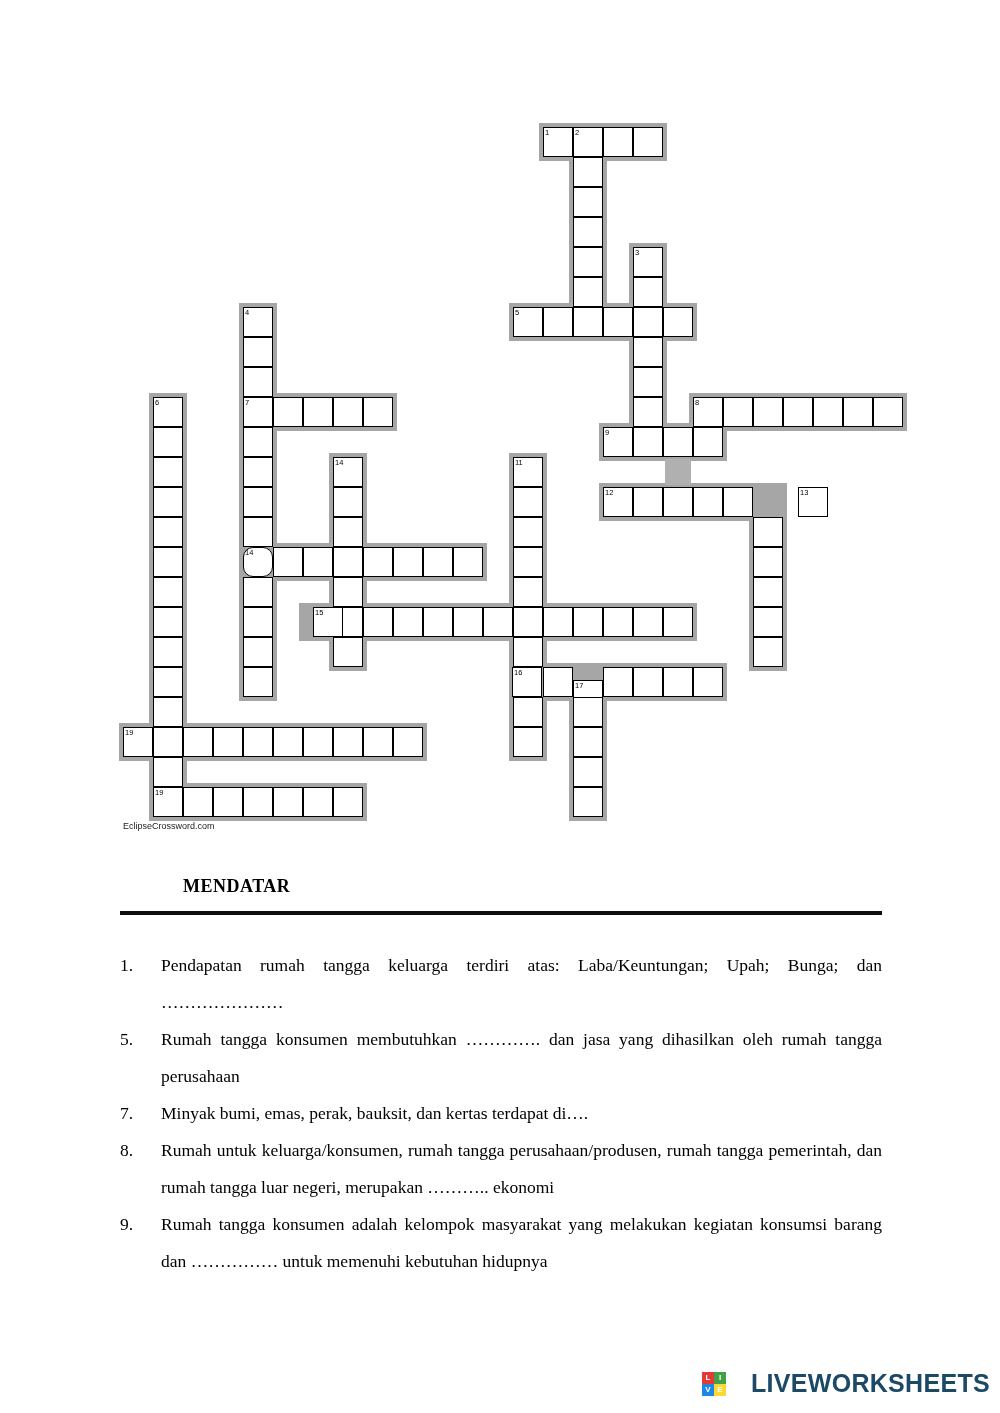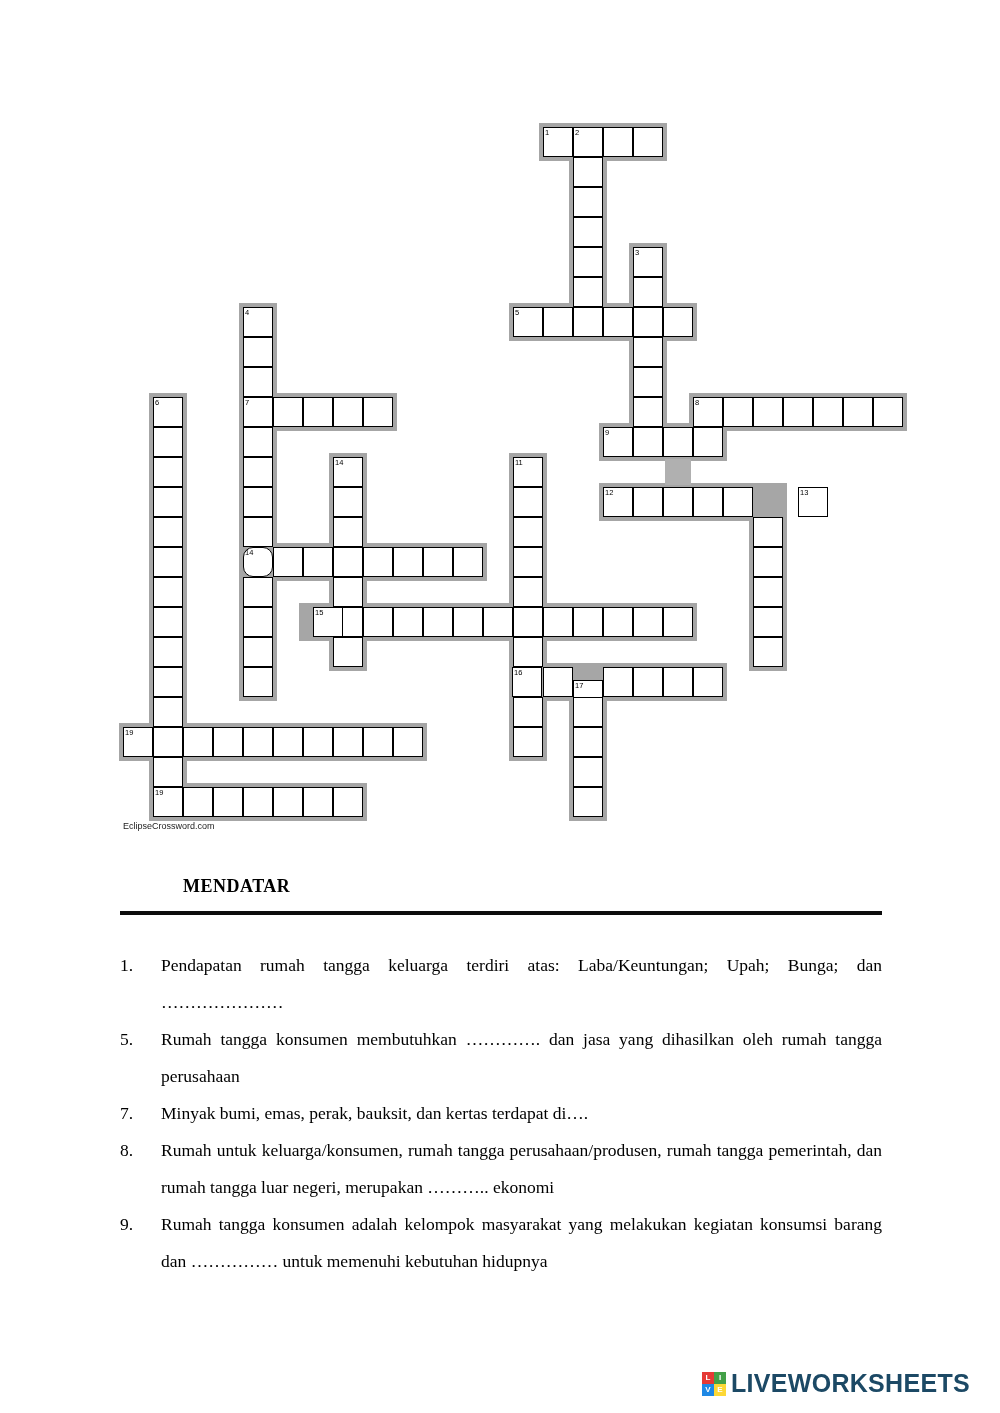--- a/index.html
+++ b/index.html
@@ -272,16 +272,16 @@
     <span class="clue-text">Rumah tangga …………….</span>
   </div>
 
   <div class="brand">
     <div class="brand-icon">
         <div class="tile" style="background: rgb(229, 57, 53);">L</div>
         <div class="tile" style="background: rgb(67, 160, 71);">I</div>
         <div class="tile" style="background: rgb(30, 136, 229);">V</div>
         <div class="tile" style="background: rgb(253, 216, 53);">E</div>
       </div>
-    <div class="brand-text" style="color: rgb(28, 73, 101);">LIVEWORKSHEETS</div>
+    <div class="brand-text" style="color: rgb(28, 73, 101); margin-left: 20px;">LIVEWORKSHEETS</div>
   </div>
 
 </div>
 
 </body></html>

